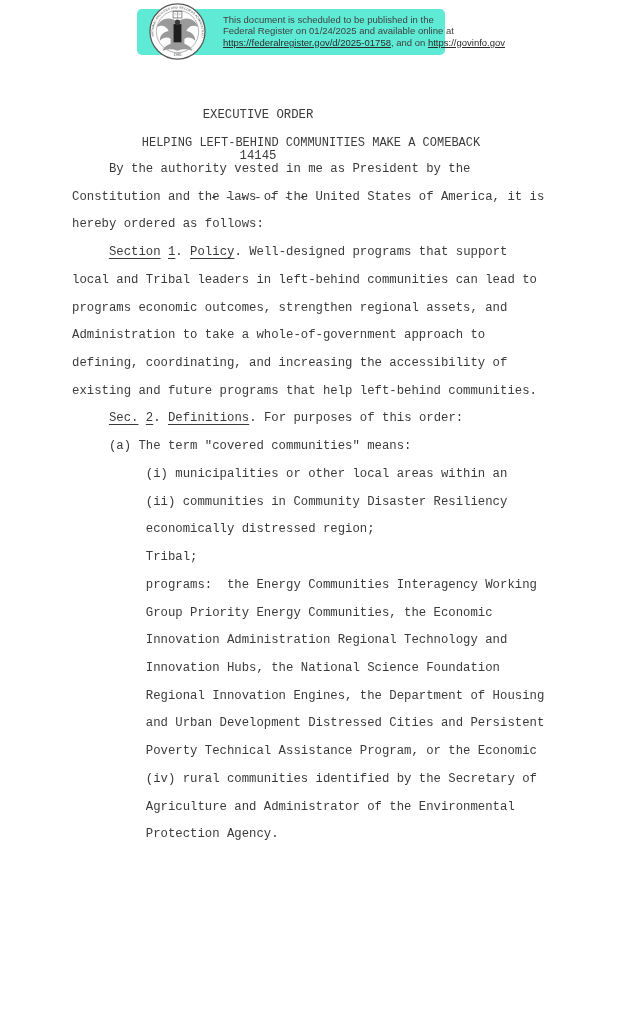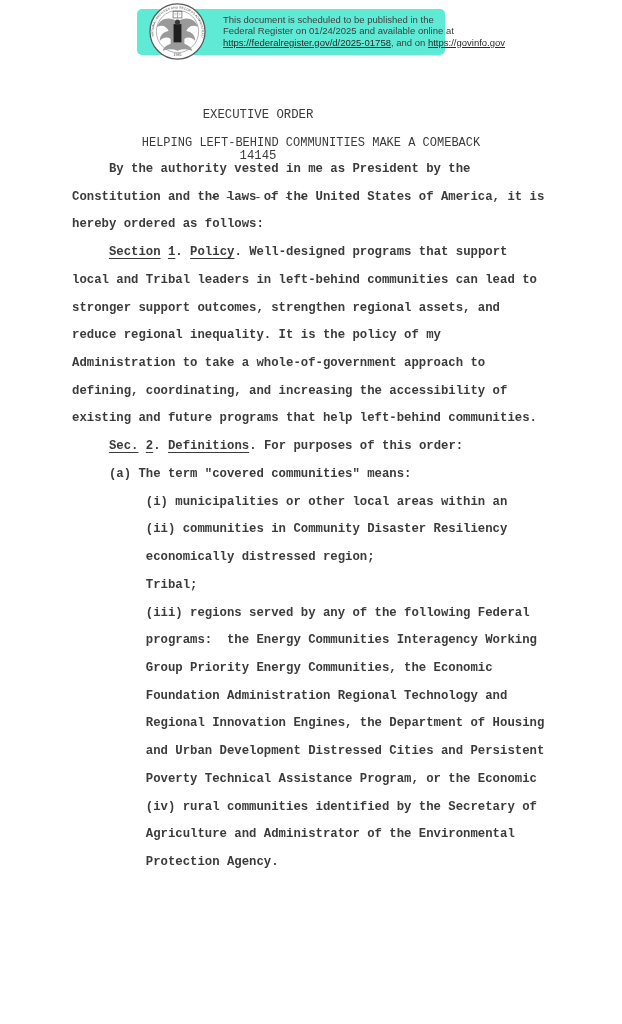--- a/index.html
+++ b/index.html
@@ -71,21 +71,20 @@
   }
 
   
   .doc-body {
     position: absolute;
     left: 72px;
     top: 156px;
     width: 545px;
     font-size: 12.3px;
     line-height: 27.72px;
-    font-weight: bold;
   }
   .doc-line { white-space: pre; }
   .doc-line .u {
     text-decoration: underline;
     text-decoration-thickness: 1px;
     text-underline-offset: 2.5px;
   }
 </style>
 </head>
 <body>
@@ -134,35 +133,34 @@
   </div>
 
   <div class="heading">HELPING LEFT-BEHIND COMMUNITIES MAKE A COMEBACK</div>
 
   <div class="doc-body">
       <div class="doc-line"><span>     By the authority vested in me as President by the</span></div>
       <div class="doc-line"><span>Constitution and the laws of the United States of America, it is</span></div>
       <div class="doc-line"><span>hereby ordered as follows:</span></div>
       <div class="doc-line"><span>     </span><span class="u">Section</span><span> </span><span class="u">1</span><span>. </span><span class="u">Policy</span><span>. Well-designed programs that support</span></div>
       <div class="doc-line"><span>local and Tribal leaders in left-behind communities can lead to</span></div>
-      <div class="doc-line"><span>stronger support outcomes, strengthen regional assets, and</span></div>
-      <div class="doc-line"><span>reduce regional inequality. It is the policy of my</span></div>
+      <div class="doc-line"><span>programs economic outcomes, strengthen regional assets, and</span></div>
       <div class="doc-line"><span>Administration to take a whole-of-government approach to</span></div>
       <div class="doc-line"><span>defining, coordinating, and increasing the accessibility of</span></div>
       <div class="doc-line"><span>existing and future programs that help left-behind communities.</span></div>
       <div class="doc-line"><span>     </span><span class="u">Sec.</span><span> </span><span class="u">2</span><span>. </span><span class="u">Definitions</span><span>. For purposes of this order:</span></div>
       <div class="doc-line"><span>     (a) The term "covered communities" means:</span></div>
       <div class="doc-line"><span>          (i) municipalities or other local areas within an</span></div>
       <div class="doc-line"><span>          (ii) communities in Community Disaster Resiliency</span></div>
       <div class="doc-line"><span>          economically distressed region;</span></div>
       <div class="doc-line"><span>          Tribal;</span></div>
-      <div class="doc-line"><span>          (iii) regions served by any of the following Federal</span></div>
       <div class="doc-line"><span>          programs:  the Energy Communities Interagency Working</span></div>
       <div class="doc-line"><span>          Group Priority Energy Communities, the Economic</span></div>
-      <div class="doc-line"><span>          Foundation Administration Regional Technology and</span></div>
+      <div class="doc-line"><span>          Innovation Administration Regional Technology and</span></div>
+      <div class="doc-line"><span>          Innovation Hubs, the National Science Foundation</span></div>
       <div class="doc-line"><span>          Regional Innovation Engines, the Department of Housing</span></div>
       <div class="doc-line"><span>          and Urban Development Distressed Cities and Persistent</span></div>
       <div class="doc-line"><span>          Poverty Technical Assistance Program, or the Economic</span></div>
       <div class="doc-line"><span>          (iv) rural communities identified by the Secretary of</span></div>
       <div class="doc-line"><span>          Agriculture and Administrator of the Environmental</span></div>
       <div class="doc-line"><span>          Protection Agency.</span></div>
     </div>
 
 </div>
 

